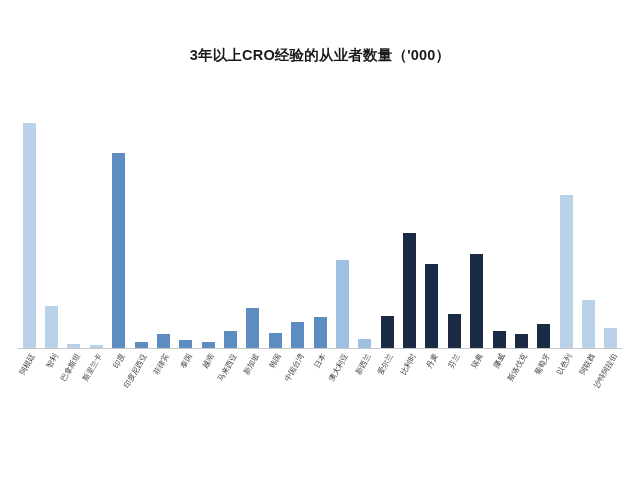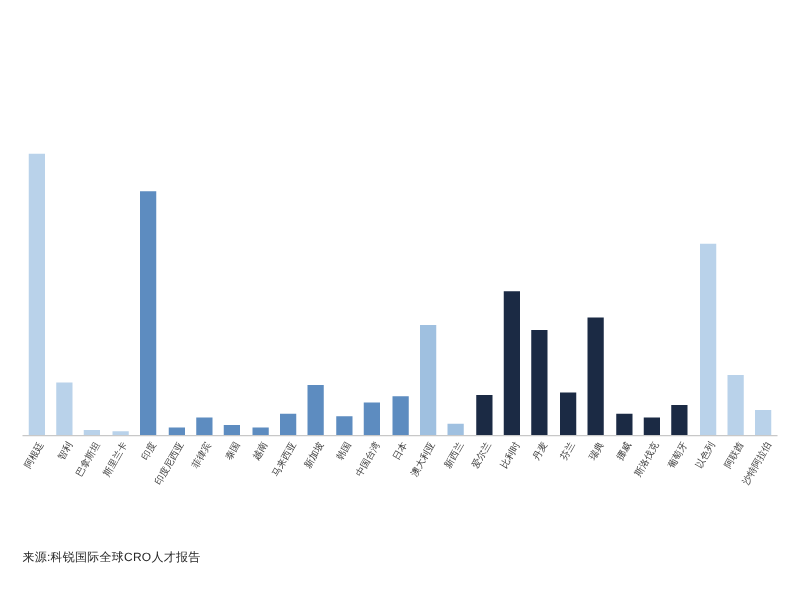--- a/index.html
+++ b/index.html
@@ -103,20 +103,21 @@
     font-size: 9.6px;
     color: #262626;
     letter-spacing: 0.2px;
   }
 </style>
 </head>
 <body>
 
 <div class="slide">
 
+  <div class="chart-title">3年以上CRO经验的从业者数量（'000）</div>
 
   <div class="plot-area">
     <div class="bars" id="bars">
         <div class="bar-slot">
           <div class="bar" style="height: 225.273px; background: rgb(185, 210, 234);"></div>
         </div>
         <div class="bar-slot">
           <div class="bar" style="height: 42px; background: rgb(185, 210, 234);"></div>
         </div>
         <div class="bar-slot">
@@ -276,15 +277,14 @@
         <div class="label"><span class="label-inner">以色列</span></div>
       </div>
       <div class="label-slot">
         <div class="label"><span class="label-inner">阿联酋</span></div>
       </div>
       <div class="label-slot">
         <div class="label"><span class="label-inner">沙特阿拉伯</span></div>
       </div>
     </div>
 
-  <div class="source-note">来源:科锐国际全球CRO人才报告</div>
 
 </div>
 
 </body></html>

